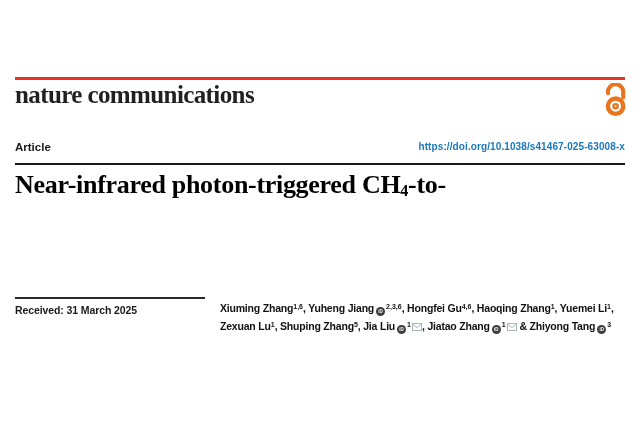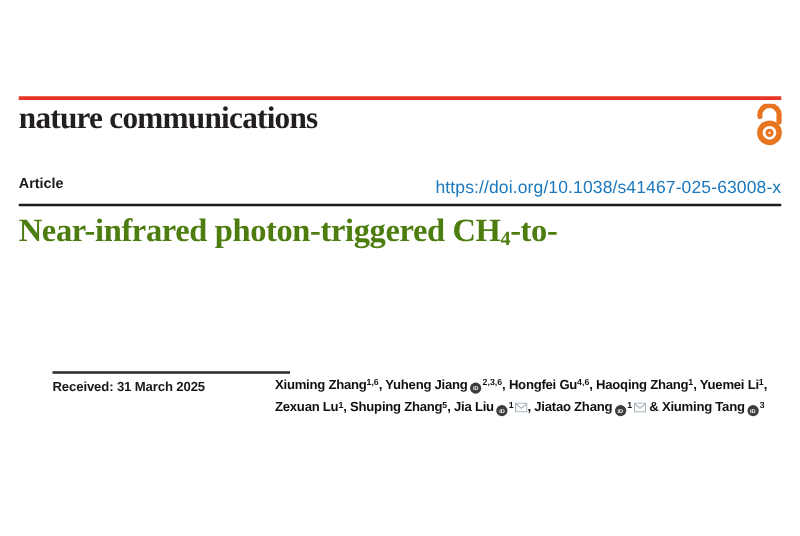--- a/index.html
+++ b/index.html
@@ -40,54 +40,53 @@
     display: flex;
     justify-content: space-between;
     align-items: flex-start;
   }
   .kicker {
     font-size: 11.5px;
     font-weight: 700;
     color: #1a1a1a;
   }
   .doi-link {
-    font-size: 14px;
-    font-weight: 400;
+    font-size: 10px;
+    font-weight: 700;
     color: #1b78bd;
     text-decoration: none;
     letter-spacing: 0.1px;
   }
   .rule-black {
     position: absolute;
     left: 15px; right: 15px; top: 163px;
     height: 2px;
     background: #1a1a1a;
   }
   .article-title {
     position: absolute;
     left: 15px; top: 170px;
     width: 560px;
     font-family: "Liberation Serif", serif;
     font-weight: 700;
     font-size: 26px;
     line-height: 30px;
     letter-spacing: -0.3px;
-    color: #4d7c0f;
+    color: #000000;
   }
   .article-title sub {
     font-size: 0.62em;
     vertical-align: baseline;
     position: relative;
     top: 0.18em;
   }
   .history {
     position: absolute;
     left: 15px; top: 297px;
     width: 190px;
-    margin-left: 27px;
   }
   .history-item {
     border-top: 2px solid #2a2a2a;
     padding: 5px 0 5px 0;
     font-size: 10.5px;
     font-weight: 600;
     color: #1a1a1a;
     letter-spacing: -0.1px;
   }
   .authors {
@@ -157,15 +156,15 @@
   <div class="history">
     <div class="history-item">Received: 31 March 2025</div>
   </div>
 
   <p class="authors" id="authors-line"><span><span>Xiuming Zhang</span><span class="author-sup">1,6</span></span><span>, </span><span><span>Yuheng Jiang</span><span class="orcid-icon">iD</span><span class="author-sup">2,3,6</span></span><span>, </span><span><span>Hongfei Gu</span><span class="author-sup">4,6</span></span><span>, </span><span><span>Haoqing Zhang</span><span class="author-sup">1</span></span><span>, </span><span><span>Yuemei Li</span><span class="author-sup">1</span></span><span>, </span><span><span>Zexuan Lu</span><span class="author-sup">1</span></span><span>, </span><span><span>Shuping Zhang</span><span class="author-sup">5</span></span><span>, </span><span><span>Jia Liu</span><span class="orcid-icon">iD</span><span class="author-sup">1</span><svg class="email-icon" viewBox="0 0 10 8">
           <rect x="0.5" y="0.5" width="9" height="7" fill="none" stroke="#a9b7c1"></rect>
           <polyline points="0.5,1 5,4.6 9.5,1" fill="none" stroke="#a9b7c1"></polyline>
         </svg></span><span>, </span><span><span>Jiatao Zhang</span><span class="orcid-icon">iD</span><span class="author-sup">1</span><svg class="email-icon" viewBox="0 0 10 8">
           <rect x="0.5" y="0.5" width="9" height="7" fill="none" stroke="#a9b7c1"></rect>
           <polyline points="0.5,1 5,4.6 9.5,1" fill="none" stroke="#a9b7c1"></polyline>
-        </svg></span><span> &amp; </span><span><span>Xiuming Tang</span><span class="orcid-icon">iD</span><span class="author-sup">3</span></span></p>
+        </svg></span><span> &amp; </span><span><span>Zhiyong Tang</span><span class="orcid-icon">iD</span><span class="author-sup">3</span></span></p>
 
 </div>
 
 </body></html>

